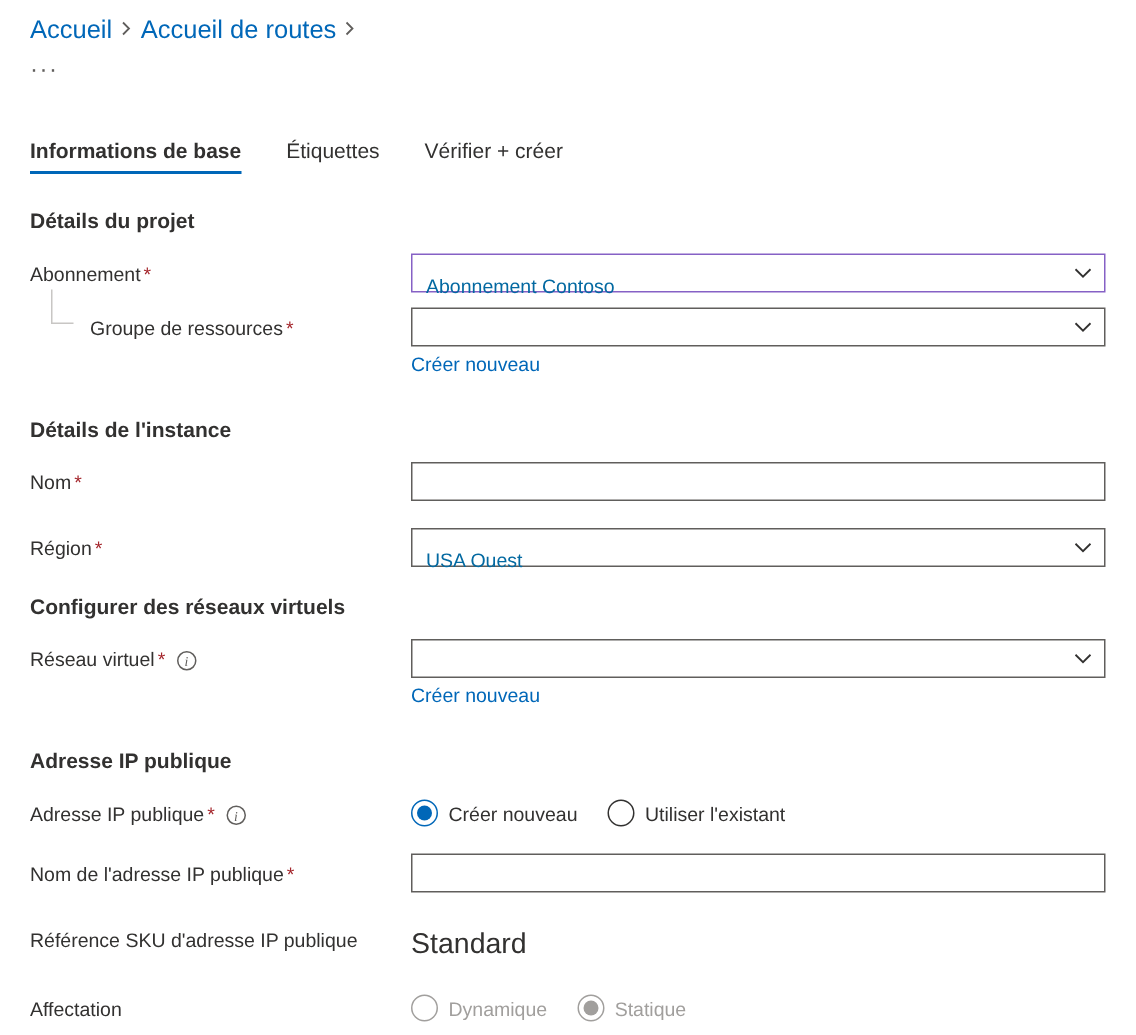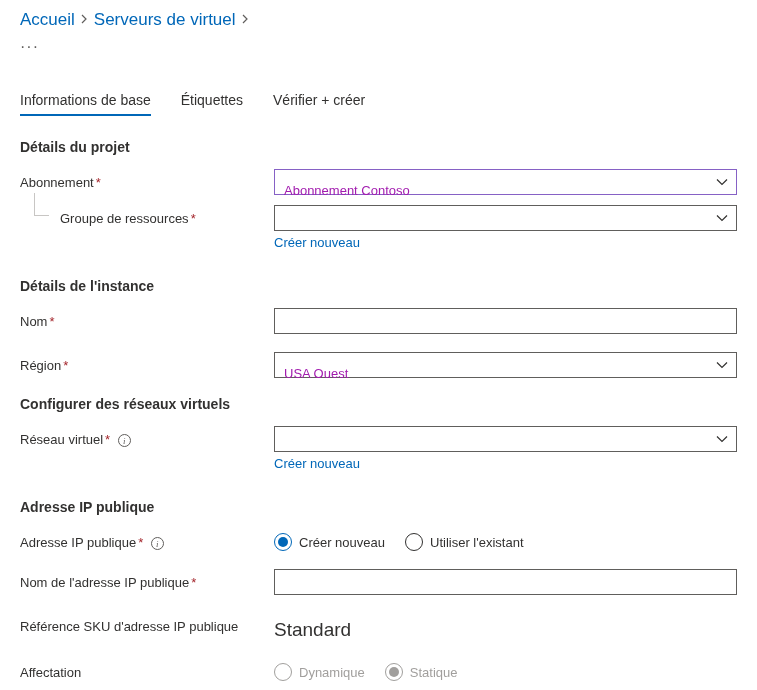--- a/index.html
+++ b/index.html
@@ -51,21 +51,21 @@
       margin-bottom: 22px;
     }
     .tab {
       padding: 6px 0;
       cursor: pointer;
       font-size: 14px;
       color: #323130;
       border-bottom: 2px solid transparent;
     }
     .tab.active {
-      font-weight: 400;
+      font-weight: 700;
       border-bottom: 2px solid #0067b8;
     }
     .section-title {
       font-weight: 600;
       font-size: 14px;
       margin-bottom: 14px;
       margin-top: 6px;
     }
     .form-row {
       display: flex;
@@ -116,21 +116,21 @@
       flex: 1;
       max-width: 468px;
     }
     .select, .input {
       width: 100%;
       height: 26px;
       border: 1px solid #605e5c;
       background: #ffffff;
       padding: 16px 28px 0 9px;
       font-size: 13px;
-      color: #a21caf;
+      color: #0369a1;
       position: relative;
       display: flex;
       align-items: center;
       cursor: pointer;
     }
     .select.highlighted {
       border-color: #8661c5;
     }
     .select .chevron {
       position: absolute;
@@ -201,21 +201,21 @@
 </head>
 <body>
 
 <div class="breadcrumb">
   <a>Accueil</a>
   <span class="sep">
     <svg width="7" height="10" viewBox="0 0 7 10">
         <path d="M1 1 L5 5 L1 9" stroke="#605e5c" stroke-width="1.2" fill="none"></path>
       </svg>
   </span>
-  <a>Serveurs de virtuel</a>
+  <a>Accueil de routes</a>
   <span class="sep">
     <svg width="7" height="10" viewBox="0 0 7 10">
         <path d="M1 1 L5 5 L1 9" stroke="#605e5c" stroke-width="1.2" fill="none"></path>
       </svg>
   </span>
 </div>
 
 <div class="page-title-row">
   <span class="ellipsis">···</span>
 </div>

